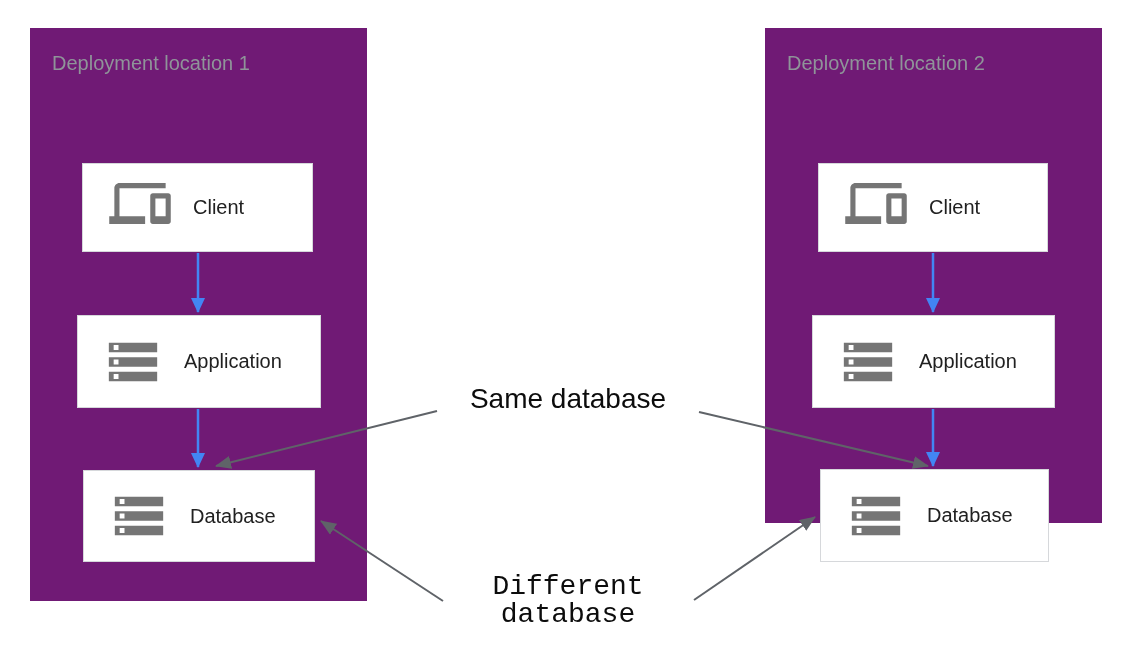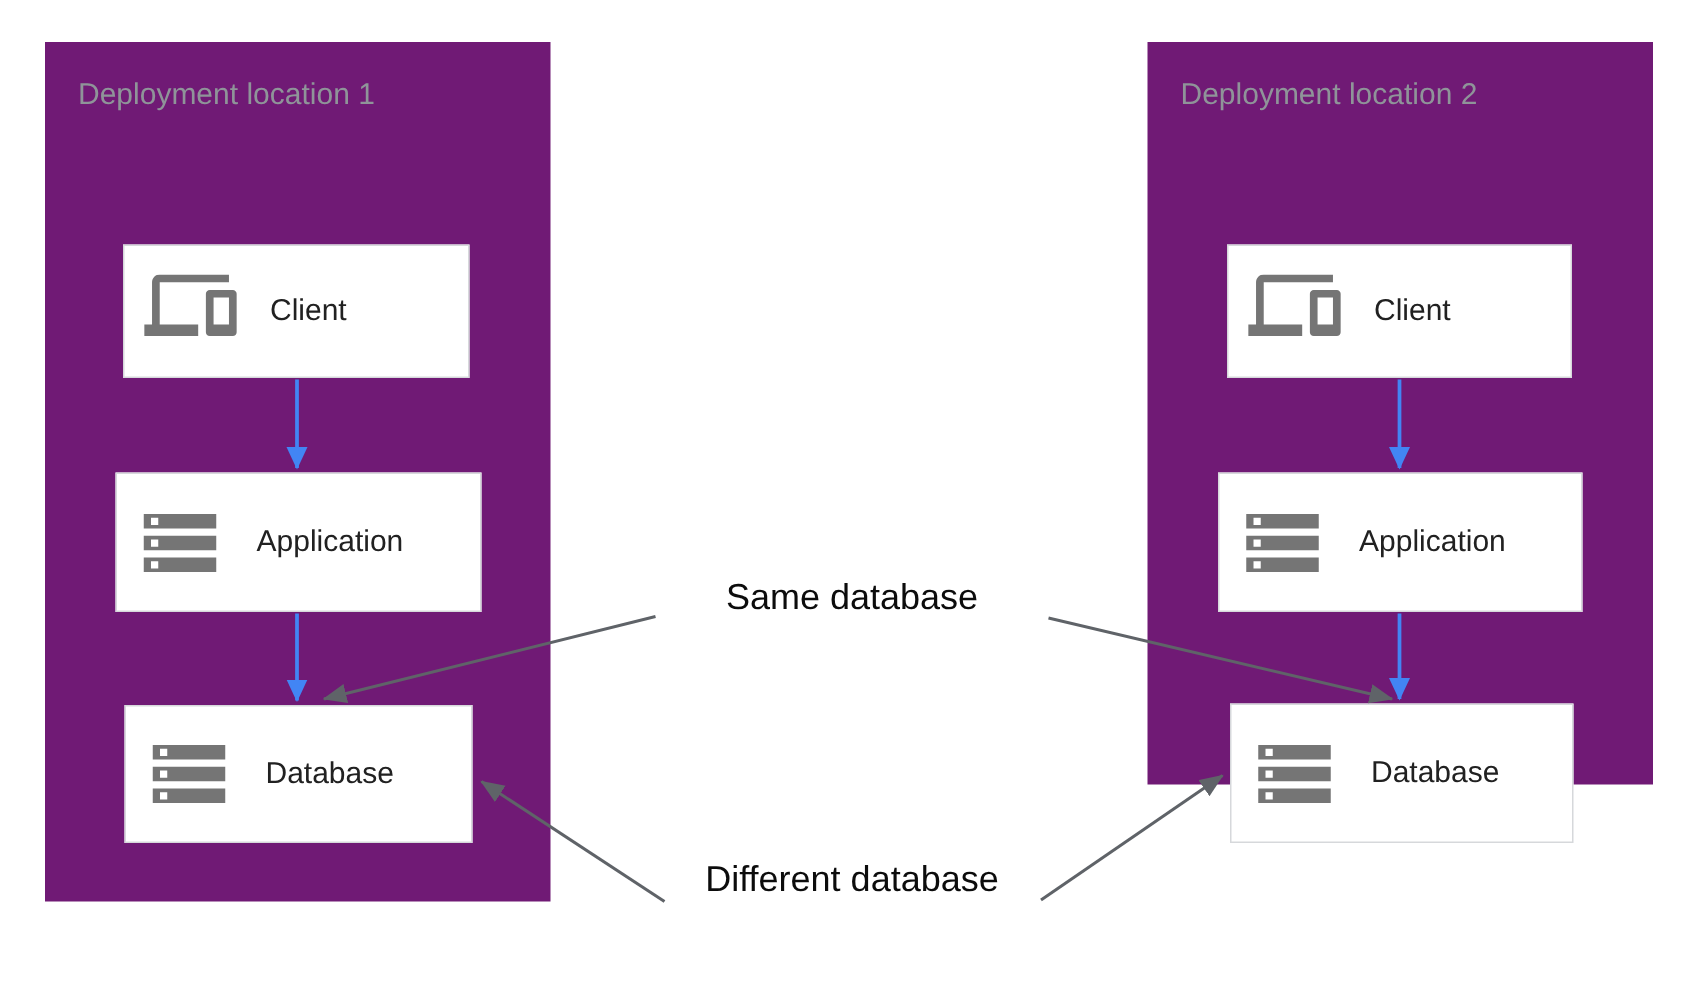--- a/index.html
+++ b/index.html
@@ -24,34 +24,34 @@
     color: #8f9499;
     white-space: nowrap;
   }
   .node {
     position: absolute;
     background: #ffffff;
     border: 1px solid #d6d8db;
     box-sizing: border-box;
     display: flex;
     align-items: center;
-    padding-left: 13px;
+    padding-left: 26px;
     gap: 22px;
   }
   .node .icon { display: flex; align-items: center; }
   .node .icon svg { display: block; }
   .node-label {
     font-size: 20px;
     color: #212121;
     white-space: nowrap;
   }
   .annotation {
     position: absolute;
     text-align: center;
-    font-size: 24px;
+    font-size: 28px;
     line-height: 28px;
     color: #0c0c0c;
   }
   .arrow-layer {
     position: absolute;
     left: 0; top: 0;
     width: 1132px;
     height: 662px;
     pointer-events: none;
     z-index: 5;
@@ -121,21 +121,21 @@
         </svg>
       </span>
       <span class="node-label">Database</span>
     </div>
   </div>
 
   <div class="annotation" style="left:458px; top:385px; width:220px;">
     <div>Same database</div>
   </div>
 
-  <div class="annotation" style="left:448px; top:573px; width:240px;">
+  <div class="annotation" style="left:448px; top:573px; width:240px;font-family:Liberation Mono, monospace;">
     <div>Different database</div>
   </div>
 
   <svg class="arrow-layer">
     <defs>
       <marker id="head-blue" markerUnits="userSpaceOnUse" markerWidth="16" markerHeight="15" refX="14" refY="7" orient="auto">
         <path d="M0,0 L15,7 L0,14 z" fill="#4285f4"></path>
       </marker>
       <marker id="head-gray" markerUnits="userSpaceOnUse" markerWidth="18" markerHeight="14" refX="15" refY="6.5" orient="auto">
         <path d="M0,0 L16,6.5 L0,13 z" fill="#5f6368"></path>

